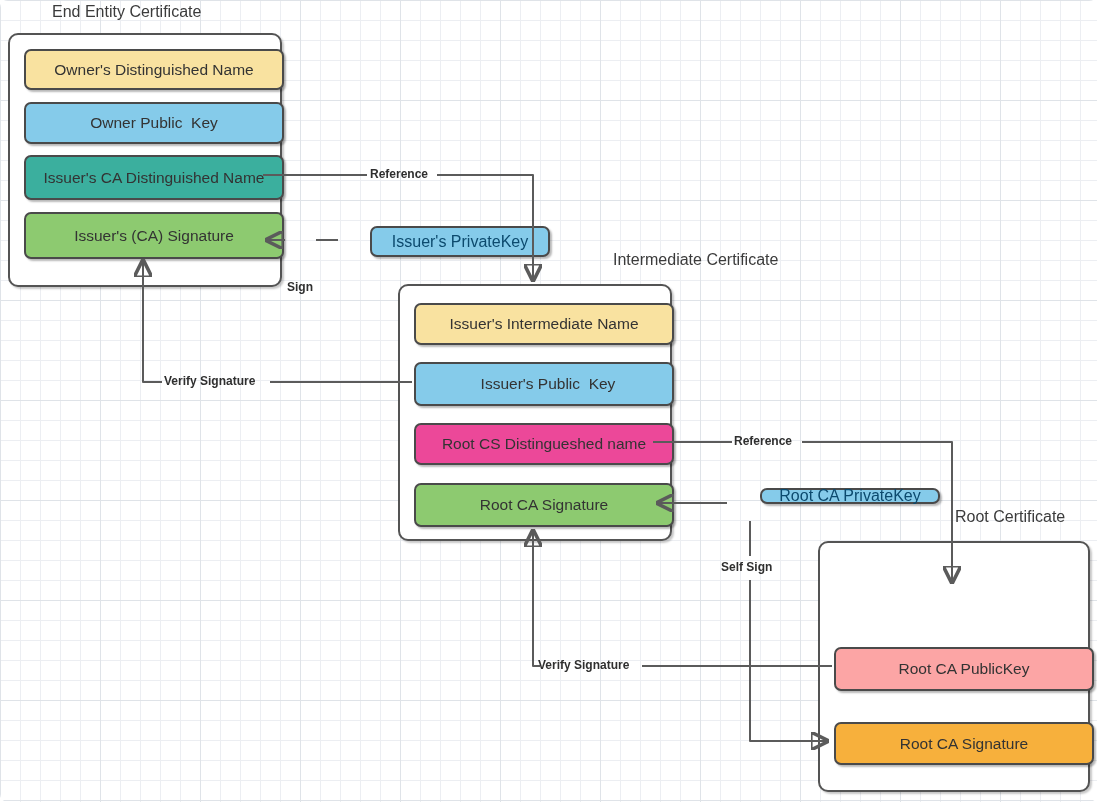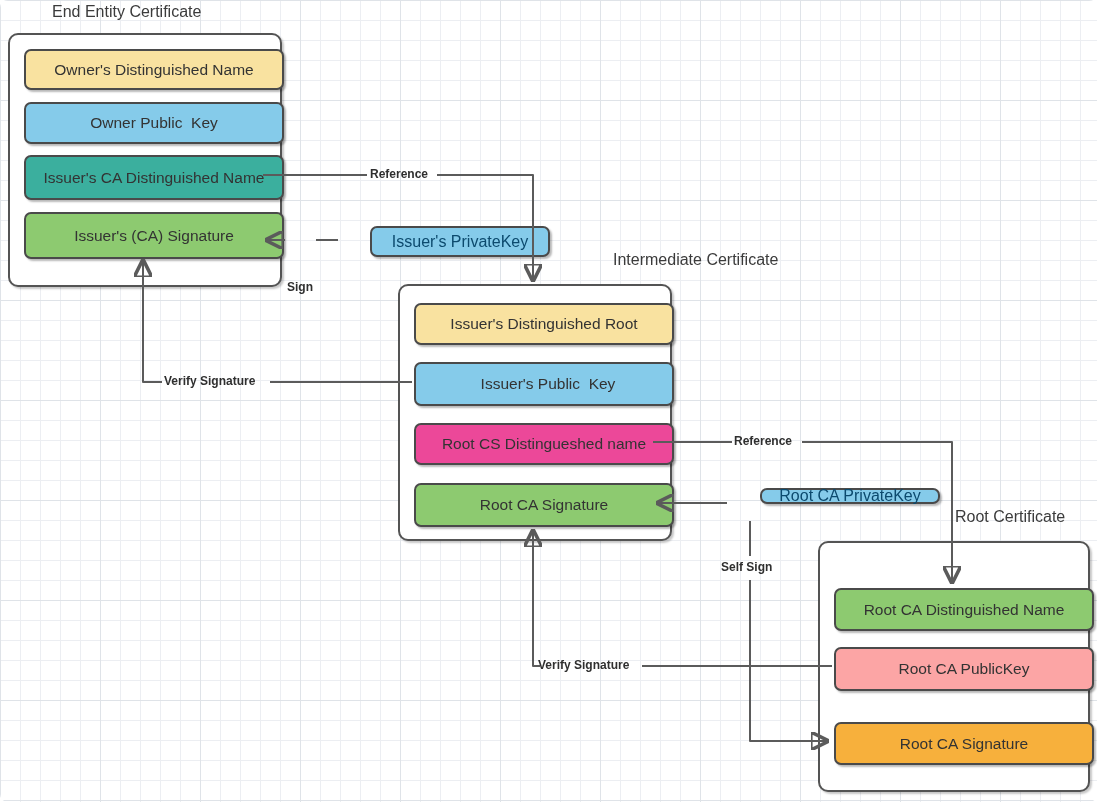--- a/index.html
+++ b/index.html
@@ -127,28 +127,27 @@
   <div class="diagram-title" style="left:955px; top:508px;">Root Certificate</div>
 
   <div class="container-box" style="left:8px; top:33px; width:270px; height:250px;">
     <div class="field" style="top: 14px; height: 41px; background: rgb(249, 226, 160);">Owner's Distinguished Name</div>
     <div class="field" style="top: 67px; height: 42px; background: rgb(133, 203, 234);">Owner Public  Key</div>
     <div class="field" style="top: 120px; height: 45px; background: rgb(59, 175, 158); text-align: right;">Issuer's CA Distinguished Name</div>
     <div class="field" style="top: 177px; height: 47px; background: rgb(141, 202, 112);">Issuer's (CA) Signature</div>
   </div>
 
   <div class="container-box" style="left:398px; top:284px; width:270px; height:253px;">
-    <div class="field" style="top: 17px; height: 42px; background: rgb(249, 226, 160);">Issuer's Distinguished Root</div>
+    <div class="field" style="top: 17px; height: 42px; background: rgb(249, 226, 160);">Issuer's Intermediate Name</div>
     <div class="field" style="top: 76px; height: 44px; background: rgb(133, 203, 234); padding-left: 8px;">Issuer's Public  Key</div>
     <div class="field" style="top: 137px; height: 42px; background: #ec4899;">Root CS Distingueshed name</div>
     <div class="field" style="top: 197px; height: 44px; background: rgb(141, 202, 112);">Root CA Signature</div>
   </div>
 
   <div class="container-box" style="left:818px; top:541px; width:268px; height:247px;">
-    <div class="field" style="top: 45px; height: 43px; background: rgb(141, 202, 112);">Root CA Distinguished Name</div>
     <div class="field" style="top: 104px; height: 44px; background: #fca5a5;">Root CA PublicKey</div>
     <div class="field" style="top: 179px; height: 43px; background: rgb(247, 176, 60);">Root CA Signature</div>
   </div>
 
   <div class="key-box" style="left: 338px; top: 226px; width: 180px; height: 31px; background: rgb(133, 203, 234);">Issuer's PrivateKey</div>
   <div class="key-box" style="left: 728px; top: 488px; width: 180px; height: 16px; background: rgb(133, 203, 234);">Root CA PrivateKey</div>
 
   <div class="edge-label" style="left:370px; top:167px;">Reference</div>
   <div class="edge-label" style="left:287px; top:248px;margin-top:32px;">Sign</div>
   <div class="edge-label" style="left:164px; top:374px;">Verify Signature</div>

